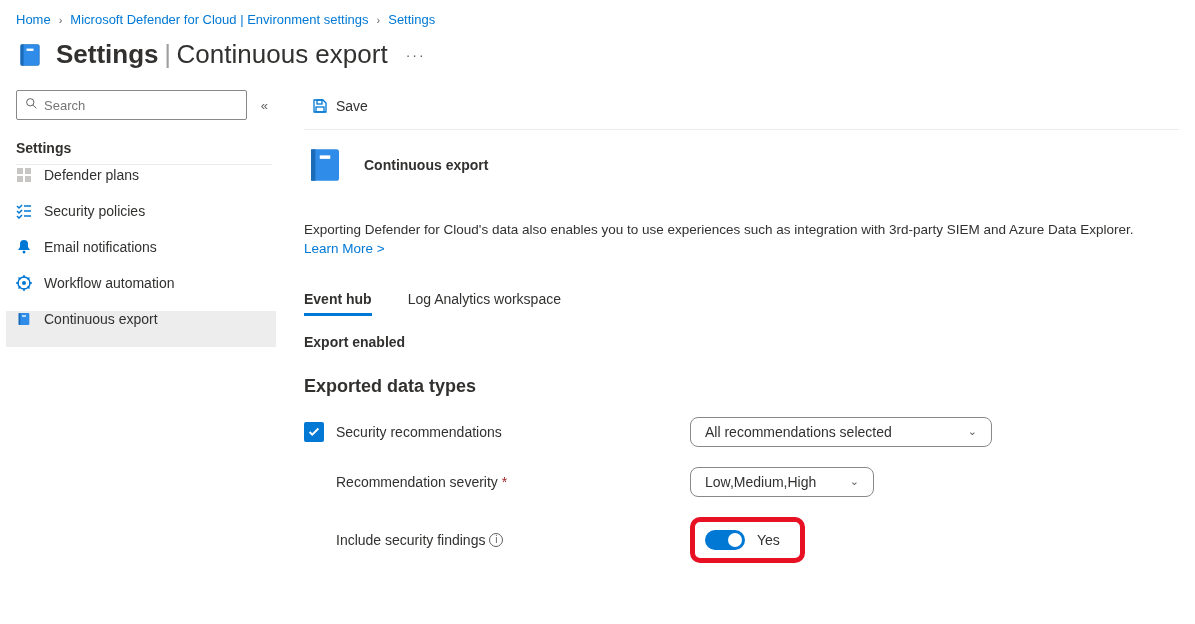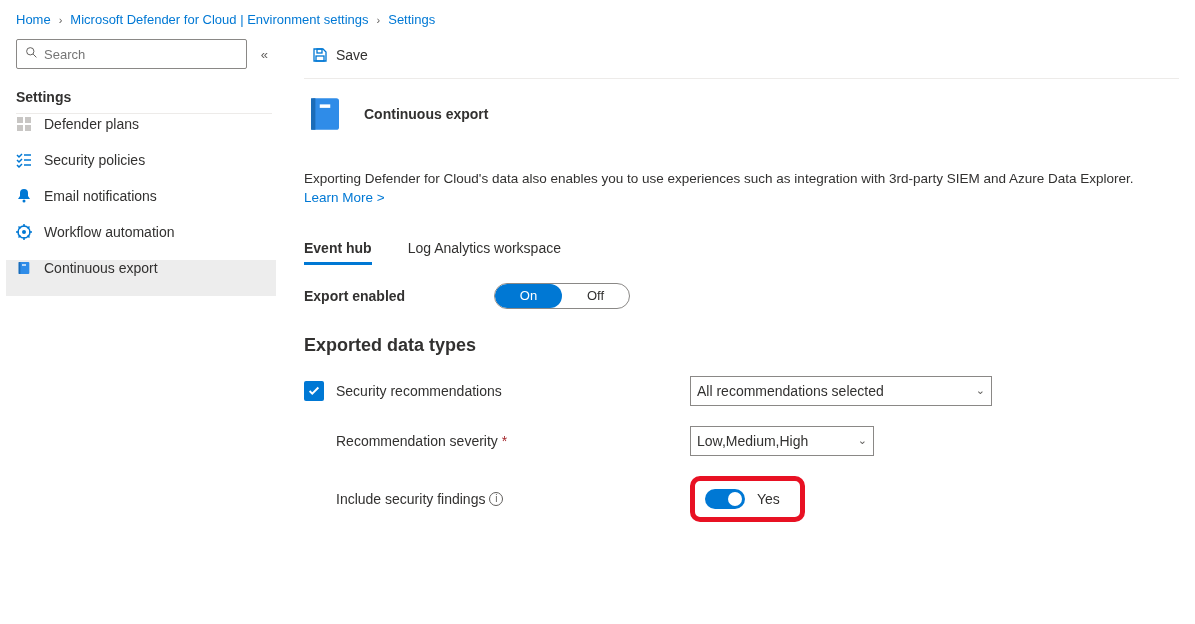--- a/index.html
+++ b/index.html
@@ -97,23 +97,23 @@
   .section-h { font-size:18px; font-weight:600; margin-top:26px; }
   .cb-row { display:flex; align-items:center; margin-top:20px;}
   .cb-left { display:flex; align-items:center; gap:12px; width:386px;}
   .checkbox {
     width:20px; height:20px; background:#0078d4; border-radius:2px;
     display:flex; align-items:center; justify-content:center; color:#fff;
     cursor:pointer; flex-shrink:0;
   }
   .cb-label { font-size:14px;}
   .dd {
-    border:1px solid #8a8886; border-radius:0; height:30px;
+    border:1px solid #8a8886; border-radius:8px; height:30px;
     display:flex; align-items:center; justify-content:space-between;
-    padding: 0 6px; cursor:pointer; font-size:14px; background:#fff;
+    padding: 0 14px; cursor:pointer; font-size:14px; background:#fff;
   }
   .dd.wide { width:302px;}
   .dd.narrow { width:184px;}
   .dd .chev-down { color:#605e5c; font-size:11px;}
   .sub-row { display:flex; align-items:center; margin-top:20px;}
   .sub-row .sub-label { width:358px; padding-left:32px; font-size:14px; display:flex; align-items:center; gap:4px;}
   .req-star { color:#a4262c; }
   .info-icon {
     width:14px; height:14px; border:1px solid #605e5c; border-radius:50%;
     display:inline-flex; align-items:center; justify-content:center;
@@ -140,20 +140,34 @@
 <div class="page">
 
   <div class="breadcrumb">
     <a>Home</a>
     <span class="chev">›</span>
     <a>Microsoft Defender for Cloud | Environment settings</a>
     <span class="chev">›</span>
     <a>Settings</a>
   </div>
 
+  <div class="title-row">
+    <svg class="title-icon" viewBox="0 0 24 24">
+      <rect x="4" y="3" width="16" height="18" rx="1.5" fill="#2f8ce8"></rect>
+      <rect x="4" y="3" width="16" height="18" rx="1.5" fill="none" stroke="#1b6cb8" stroke-width="0.5"></rect>
+      <rect x="4" y="3" width="2.5" height="18" fill="#1b6cb8"></rect>
+      <rect x="9" y="6.5" width="6" height="2" fill="#fff"></rect>
+    </svg>
+    <div>
+      <span class="title-text">Settings</span>
+      <span class="title-pipe">|</span>
+      <span class="title-sub">Continuous export</span>
+    </div>
+    <span class="more-dots">···</span>
+  </div>
 
   <div class="content-row">
 
     <div class="sidebar">
       <div class="search-row">
         <div class="search-box">
           <span class="search-icon">
             <svg width="13" height="13" viewBox="0 0 16 16">
                 <circle cx="6.5" cy="6.5" r="4.5" fill="none" stroke="#605e5c" stroke-width="1.2"></circle>
                 <line x1="10" y1="10" x2="14" y2="14" stroke="#605e5c" stroke-width="1.2"></line>
@@ -250,24 +264,20 @@
         <a>Learn More &gt;</a>
       </div>
 
       <div class="tabs">
         <div class="tab active">Event hub</div>
         <div class="tab">Log Analytics workspace</div>
       </div>
 
       <div class="form-row">
         <div class="frm-label bold">Export enabled</div>
-        <div class="toggle-pill">
-          <div class="seg on">On</div>
-          <div class="seg">Off</div>
-        </div>
       </div>
 
       <div class="section-h">Exported data types</div>
 
       <div class="cb-row">
         <div class="cb-left">
           <div class="checkbox">
             <svg width="14" height="14" viewBox="0 0 16 16">
                 <path d="M3 8l3 3 7-7" fill="none" stroke="#fff" stroke-width="2.2"></path>
               </svg>

